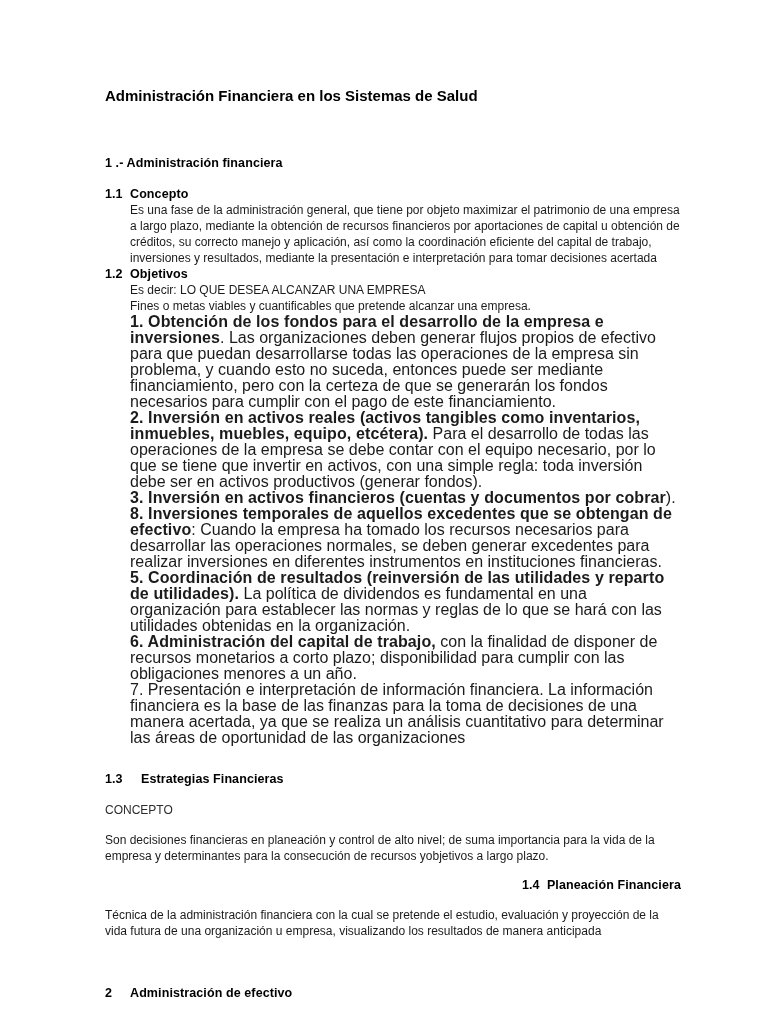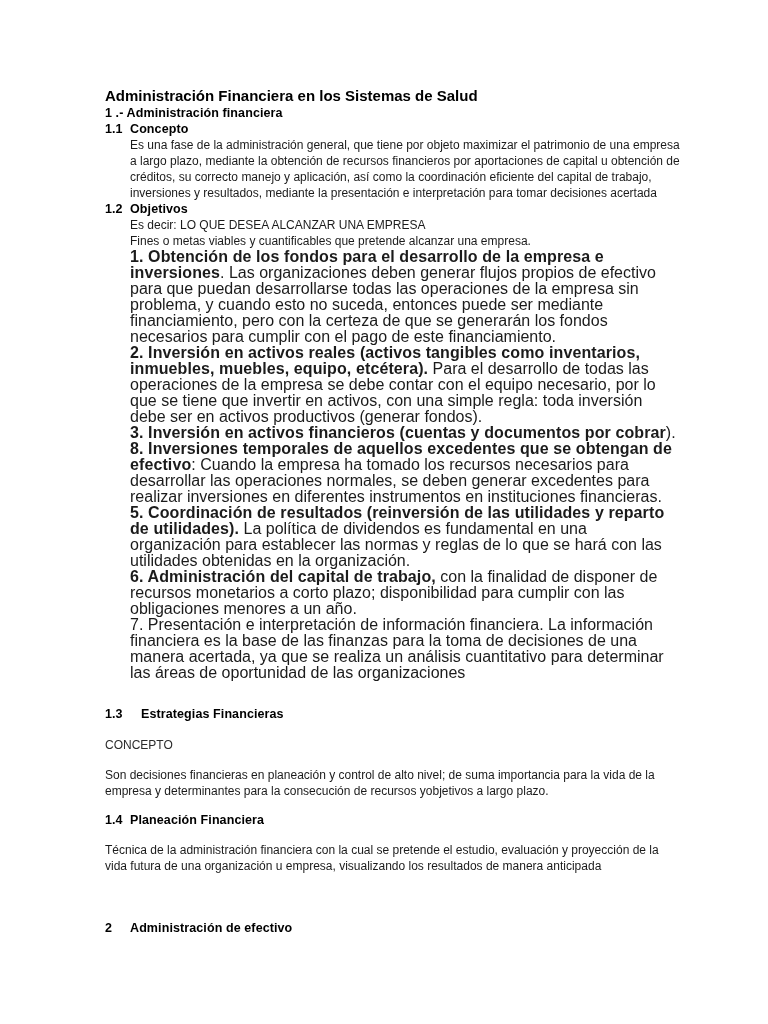--- a/index.html
+++ b/index.html
@@ -21,35 +21,36 @@
     padding: 87px 87px 0 105px;
     background: #ffffff;
   }
   .doc-title {
     font-size: 15px;
     line-height: 18px;
     font-weight: bold;
     color: #000000;
   }
   .h-main {
+    margin-top: 50px;
     font-size: 12.5px;
     line-height: 16px;
     font-weight: bold;
     color: #000000;
   }
   .sec-head {
     display: flex;
     font-size: 12.5px;
     line-height: 16px;
     font-weight: bold;
     color: #000000;
   }
-  .sec-head.mt15 { }
+  .sec-head.mt15 { margin-top: 15px; }
   .sec-head.mt25 { margin-top: 25px; gap: 11px; }
-  .sec-head.mt13 { margin-top: 13px; }
+  .sec-head.mt13 { margin-top: 13px; justify-content: flex-end; }
   .sec-head.mt46 { margin-top: 46px; }
   .sec-num {
     flex: none;
     width: 25px;
   }
   .sec-body {
     margin-left: 25px;
     font-size: 12px;
     line-height: 16px;
   }

